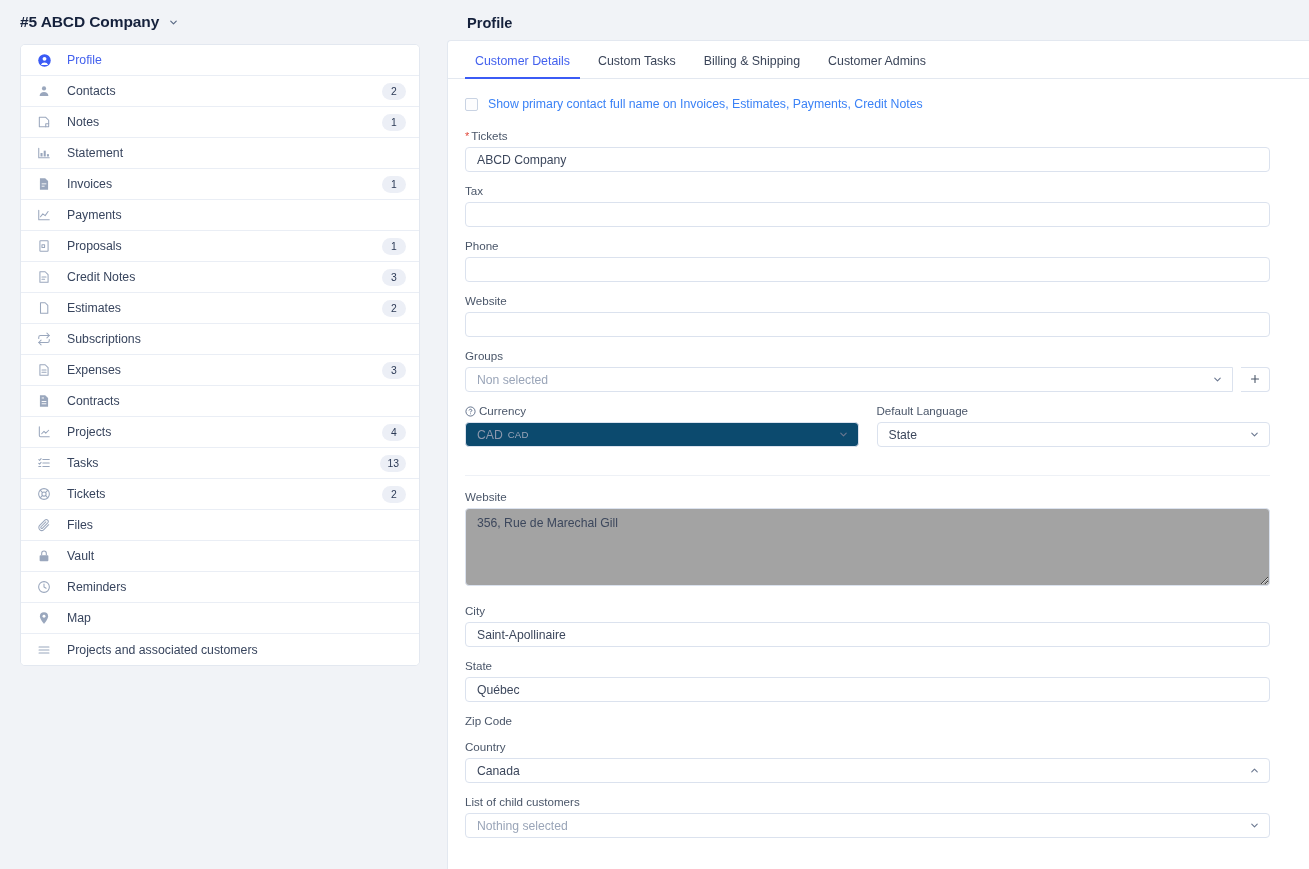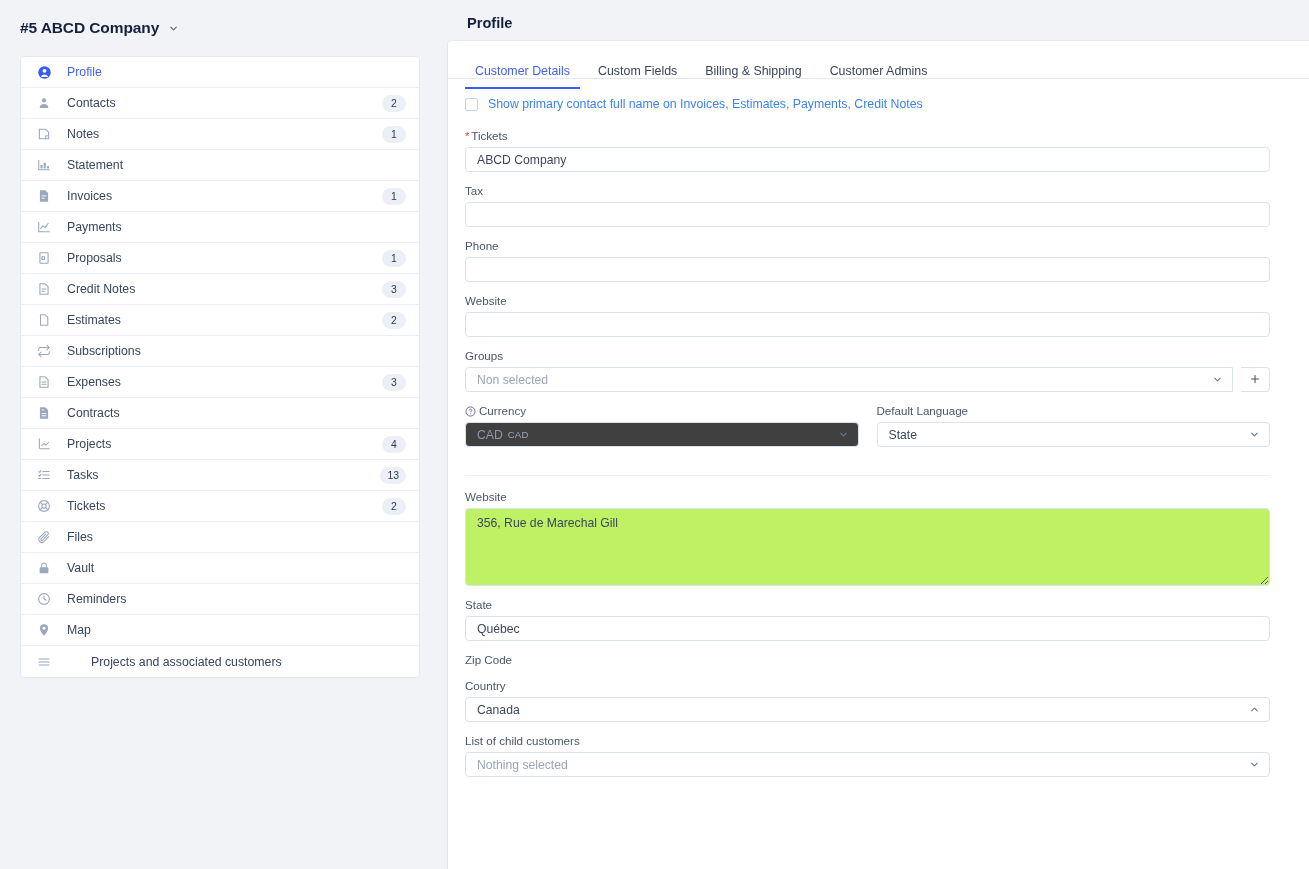--- a/index.html
+++ b/index.html
@@ -8,21 +8,21 @@
     background: #f1f3f7;
     font-family: "Liberation Sans", sans-serif;
     color: #1e2b47;
     overflow: hidden;
   }
   .page { position: relative; width: 1309px; height: 869px; display: flex; }
 
   
   .sidebar { width: 440px; flex: 0 0 440px; padding: 0 20px 0 20px; }
   .cust-header {
-    height: 56px; display: flex; align-items: center; gap: 9px;
+    height: 44px; display: flex; align-items: center; gap: 9px;
     padding-left: 0px;
   }
   .cust-title { font-size: 15.5px; font-weight: bold; color: #15213c; letter-spacing: -0.1px; }
   .chev-down-sm { color: #5a6a85; display:flex; align-items:center; }
 
   .side-card {
     background: #ffffff;
     border: 1px solid #e3e8f0;
     border-radius: 5px;
     overflow: hidden;
@@ -30,21 +30,21 @@
   .side-item {
     display: flex; align-items: center;
     height: 31px;
     padding: 0 13px 0 14px;
     border-bottom: 1px solid #eaeef5;
     font-size: 12.3px;
     color: #38455e;
     cursor: pointer;
     background: #fff;
   }
-  .side-item:last-child { border-bottom: none; gap: 24px; }
+  .side-item:last-child { border-bottom: none; }
   .side-item.active .side-label { color: #4361ee; }
   .side-ico {
     width: 18px; height: 18px; flex: 0 0 18px;
     display: flex; align-items: center; justify-content: center;
     color: #9aa7bd; margin-right: 14px;
   }
   .side-item.active .side-ico { color: #3b5bf5; }
   .side-label { flex: 1 1 auto; white-space: nowrap; }
   .side-badge {
     min-width: 24px; height: 17px;
@@ -78,21 +78,21 @@
     border-bottom: 1px solid #e3e8f0;
     padding-left: 17px;
   }
   .tab {
     font-size: 12.4px;
     color: #3b4559;
     padding: 0 10px 9px 10px;
     margin-right: 8px;
     cursor: pointer;
     border-bottom: 2px solid transparent;
-    position: relative; top: 11px;
+    position: relative; top: 1px;
   }
   .tab.active { color: #4361ee; border-bottom-color: #3b5bf5; }
 
   .form { padding: 16px 39px 0 17px; }
 
   .checkrow { display: flex; align-items: center; gap: 10px; margin: 2px 0 18px 0; }
   .cbox {
     width: 13px; height: 13px; border: 1px solid #c9d3e3;
     border-radius: 2px; background: #fdfdfe; flex: 0 0 13px;
     cursor: pointer;
@@ -126,21 +126,21 @@
     border: 1px solid #dbe2ee;
     border-radius: 4px;
     background: #fff;
     font-size: 12.2px;
     color: #3c475c;
     padding: 0 28px 0 11px;
     display: flex; align-items: center;
     position: relative;
     cursor: pointer;
   }
-  .sel.disabled { background: #404040; color: #8c98ad; cursor: default; }
+  .sel.disabled { background: #0c4a6e; color: #8c98ad; cursor: default; }
   .sel.placeholder-text { color: #9aa5b8; }
   .sel .chev {
     position: absolute; right: 9px; top: 0; bottom: 0;
     display: flex; align-items: center; color: #6b7890;
   }
   .cur-sub { font-size: 9.6px; color: #9aa5b8; margin-left: 5px; letter-spacing: .2px; }
 
   .row2 { display: flex; gap: 18px; }
   .row2 > .fgroup { flex: 1 1 0; }
 
@@ -151,21 +151,21 @@
     border: 1px solid #dbe2ee; border-left: none;
     border-radius: 0 4px 4px 0;
     background: #fff;
     display: flex; align-items: center; justify-content: center;
     color: #4a5669; cursor: pointer;
   }
 
   .ta {
     width: 100%; height: 78px;
     border: 1px solid #dbe2ee; border-radius: 4px;
-    background: #bef264; font-size: 12.2px; color: #3c475c;
+    background: #a3a3a3; font-size: 12.2px; color: #3c475c;
     padding: 7px 11px;
     font-family: "Liberation Sans", sans-serif;
     resize: vertical; outline: none; display: block;
   }
   .divider { height: 1px; background: #eef1f6; margin: 16px 0 14px 0; }
   .sp-top { margin-top: 18px; }
 </style>
 </head>
 <body>
 
@@ -390,21 +390,21 @@
         </div>
       </div>
   </div>
 
   <div class="main">
     <div class="main-title">Profile</div>
 
     <div class="panel">
       <div class="tabs" id="tabs-host">
           <div class="tab active">Customer Details</div>
-          <div class="tab">Custom Fields</div>
+          <div class="tab">Custom Tasks</div>
           <div class="tab">Billing &amp; Shipping</div>
           <div class="tab">Customer Admins</div>
         </div>
 
       <div class="form">
 
         <div class="checkrow">
           <span class="cbox"></span>
           <span class="checkrow-label">Show primary contact full name on Invoices, Estimates, Payments, Credit Notes</span>
         </div>
@@ -485,20 +485,24 @@
           </div>
         </div>
 
         <div class="divider"></div>
 
         <div class="fgroup">
           <label class="flabel">Website</label>
           <textarea class="ta" style="">356, Rue de Marechal Gill</textarea>
         </div>
 
+        <div class="fgroup sp-top">
+          <label class="flabel">City</label>
+          <input class="inp" type="text" value="Saint-Apollinaire" style="">
+        </div>
 
         <div class="fgroup">
           <label class="flabel">State</label>
           <input class="inp" type="text" value="Québec" style="">
         </div>
 
         <div class="fgroup">
           <label class="flabel">Zip Code</label>
         </div>
 

